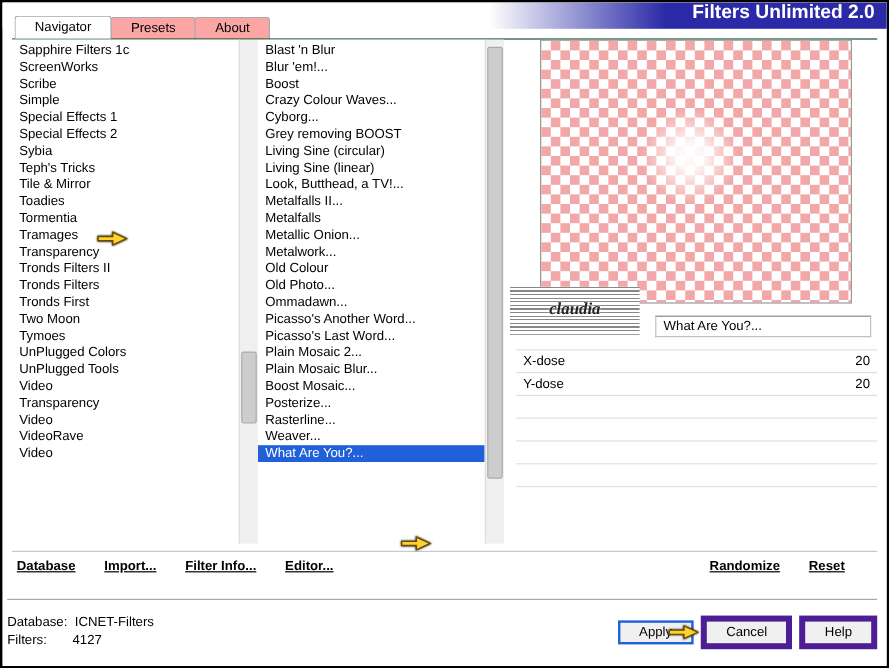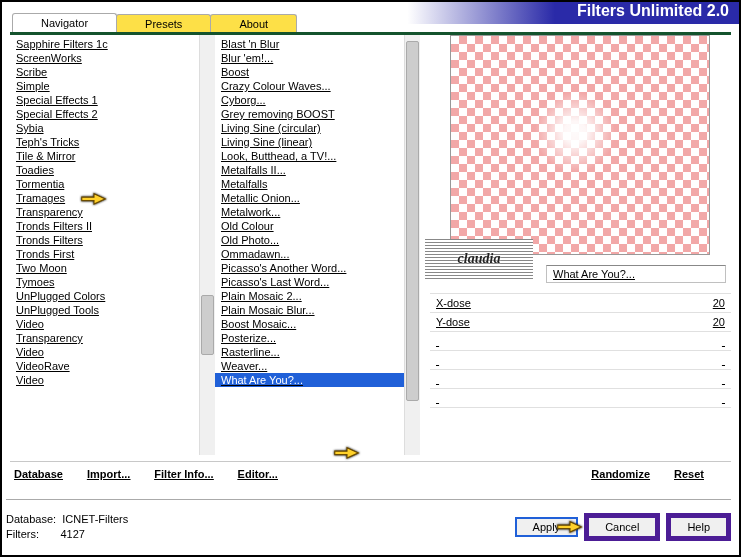--- a/index.html
+++ b/index.html
@@ -2,25 +2,25 @@
 <html><head>
 <meta charset="utf-8">
 <style>
 * { box-sizing: border-box; margin: 0; padding: 0; font-family: "Segoe UI", Tahoma, Arial, sans-serif; }
 body { background: #fff; width: 741px; height: 557px; overflow: hidden; border: 2px solid #000; position: relative; }
 
 .hdr { height: 22px; background: linear-gradient(to right, #fff 0%, #fff 55%, #2a2aa8 75%, #2a2aa8 100%); position: relative; }
 .hdr-title { position: absolute; right: 10px; top: 0; font-weight: 700; color: #fff; font-size: 16px; }
 
 .tabs { position: absolute; left: 10px; top: 11px; display: flex; font-size: 11px; }
-.tab { padding: 3px 28px; border: 1px solid #aaa; border-bottom: none; background: #fff; cursor: pointer; border-radius: 3px 3px 0 0; margin-right: -1px; }
+.tab { padding: 3px 16px; border: 1px solid #aaa; border-bottom: none; background: #fff; cursor: pointer; border-radius: 3px 3px 0 0; margin-right: -1px; }
 .tab.active { background: #fff; z-index: 2; position: relative; }
-.tab:not(.active) { background: #fde047; position: relative; top: 1px; }
-
-.main { position: absolute; left: 8px; right: 8px; top: 30px; bottom: 66px; border-top: 3px solid #14532d; text-decoration: underline; }
+.tab:not(.active) { background: #fca5a5; position: relative; top: 1px; }
+
+.main { position: absolute; left: 8px; right: 8px; top: 30px; bottom: 66px; border-top: 1px solid #14532d; }
 
 .cols { display: flex; height: 420px; }
 
 .listpane { width: 205px; display: flex; border-right: none; }
 .listbox { flex: 1; overflow: hidden; background: #fff; font-size: 11px; padding-top: 2px; }
 .listbox .row { padding: 1px 6px; white-space: nowrap; cursor: default; }
 .listbox .row.sel { background: #2060d8; color: #fff; }
 .scroll { width: 16px; background: #f0f0f0; border-left: 1px solid #ddd; position: relative; }
 .scroll .thumb { position: absolute; left: 1px; right: 1px; background: #cdcdcd; border: 1px solid #aaa; border-radius: 2px; }
 

